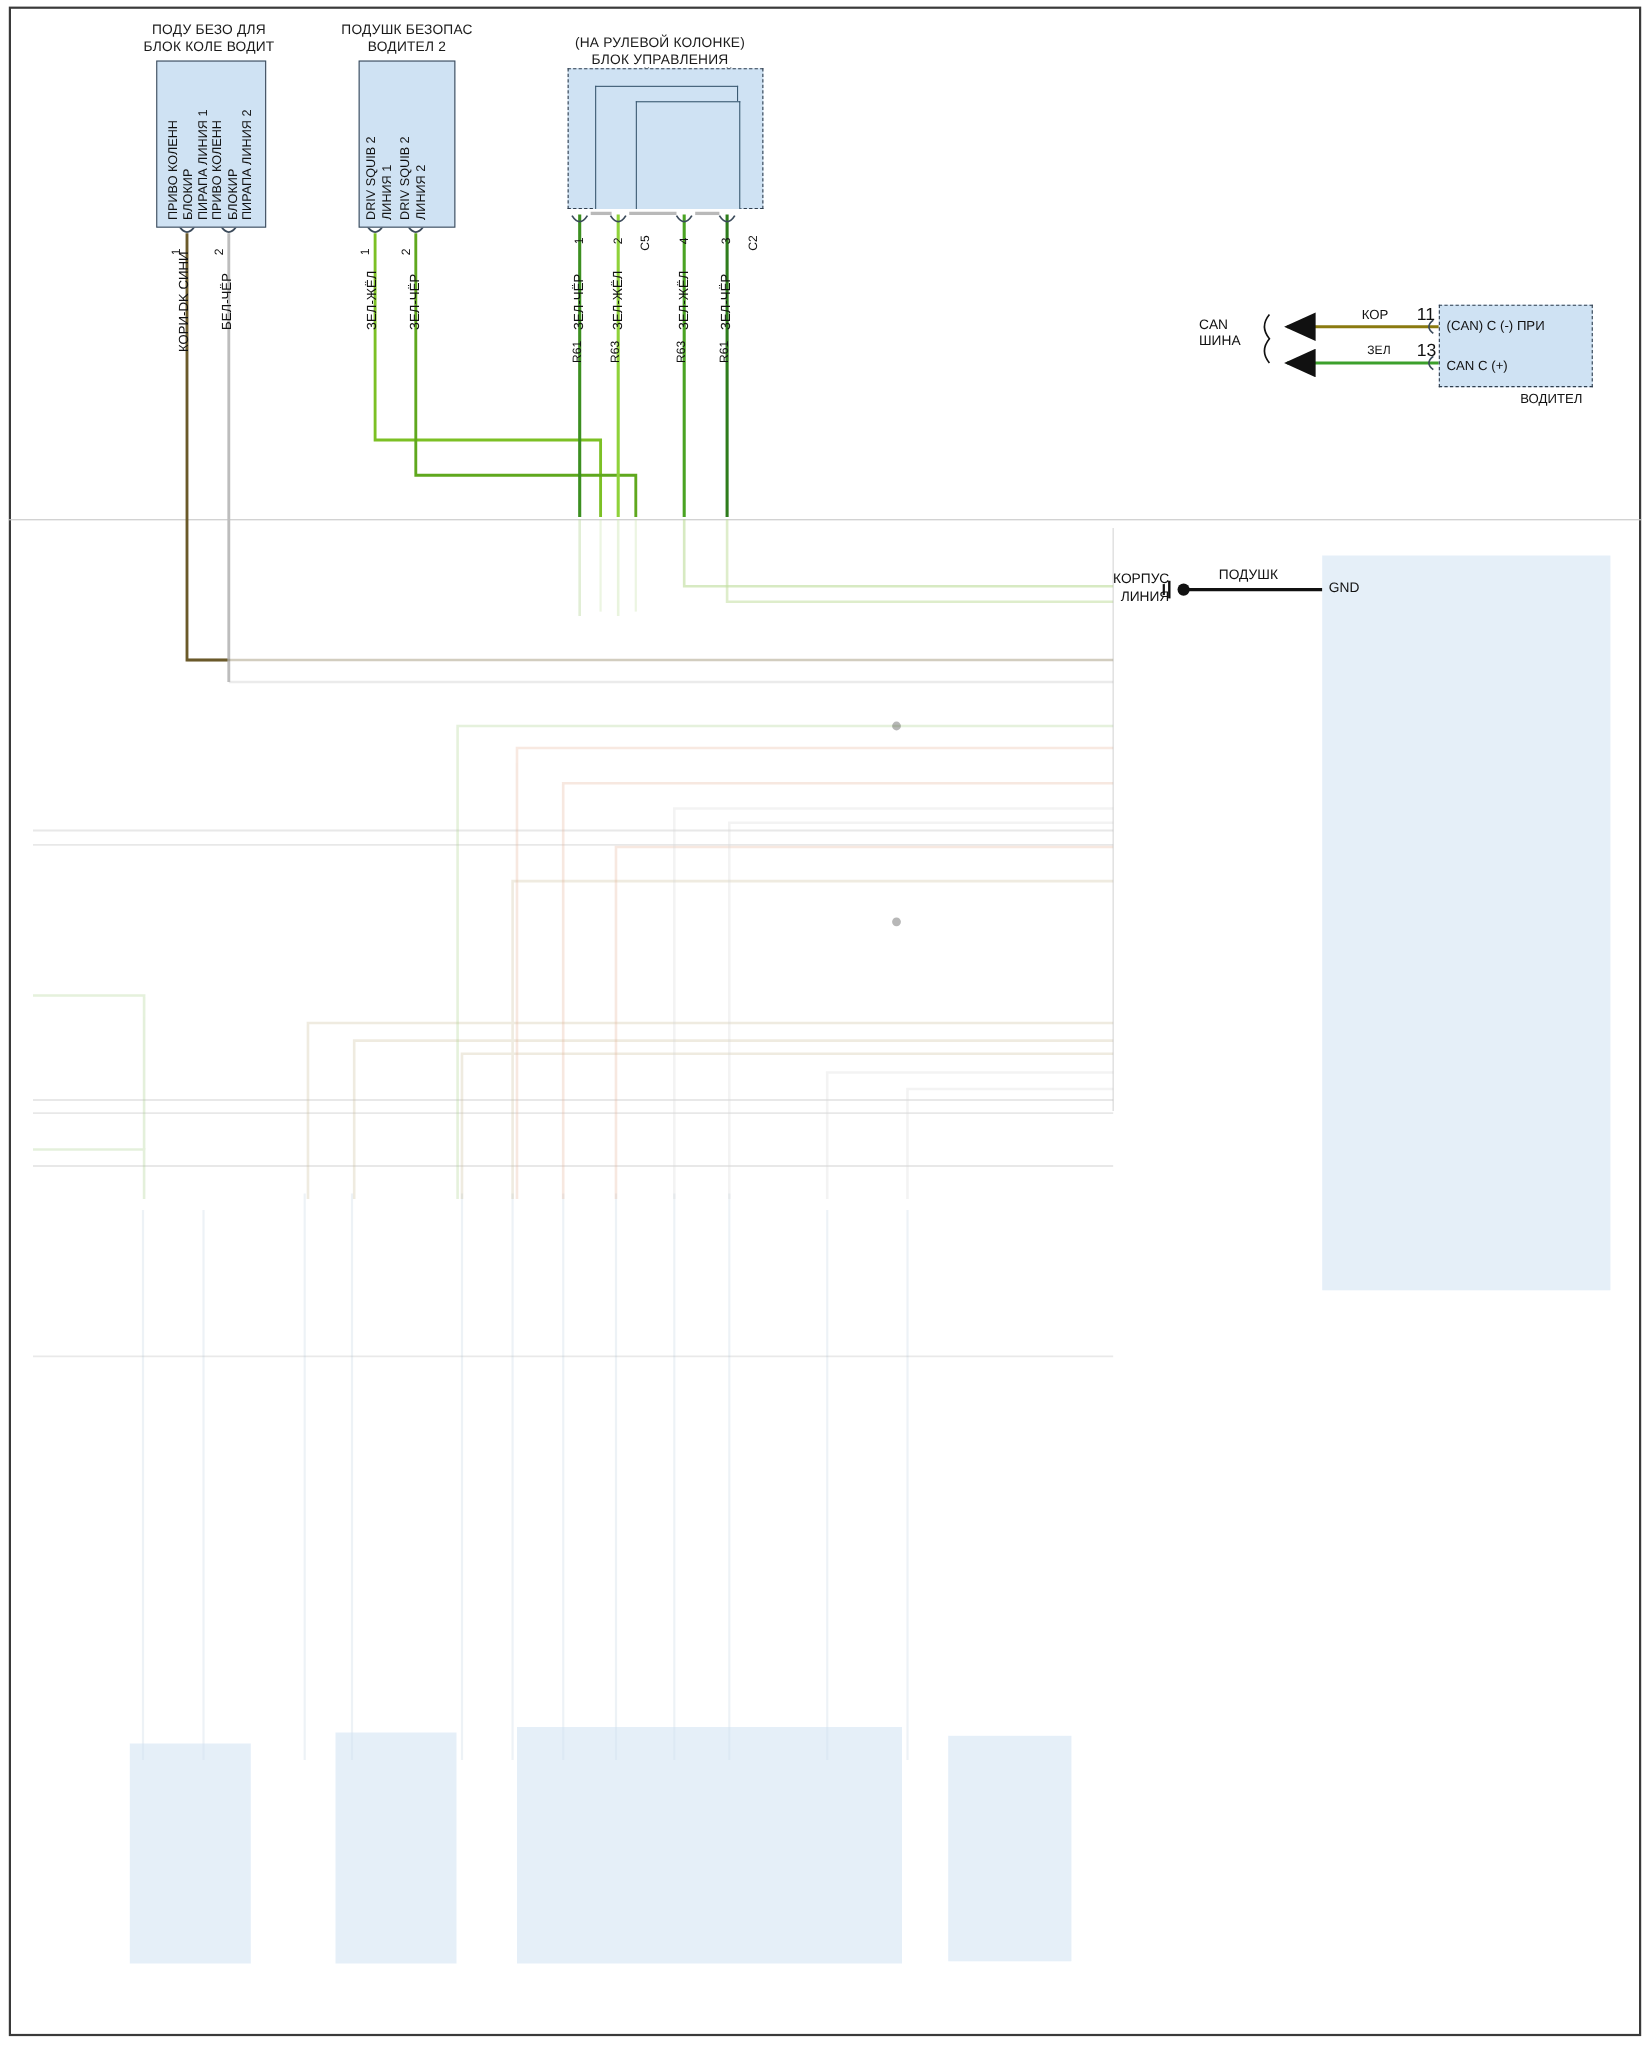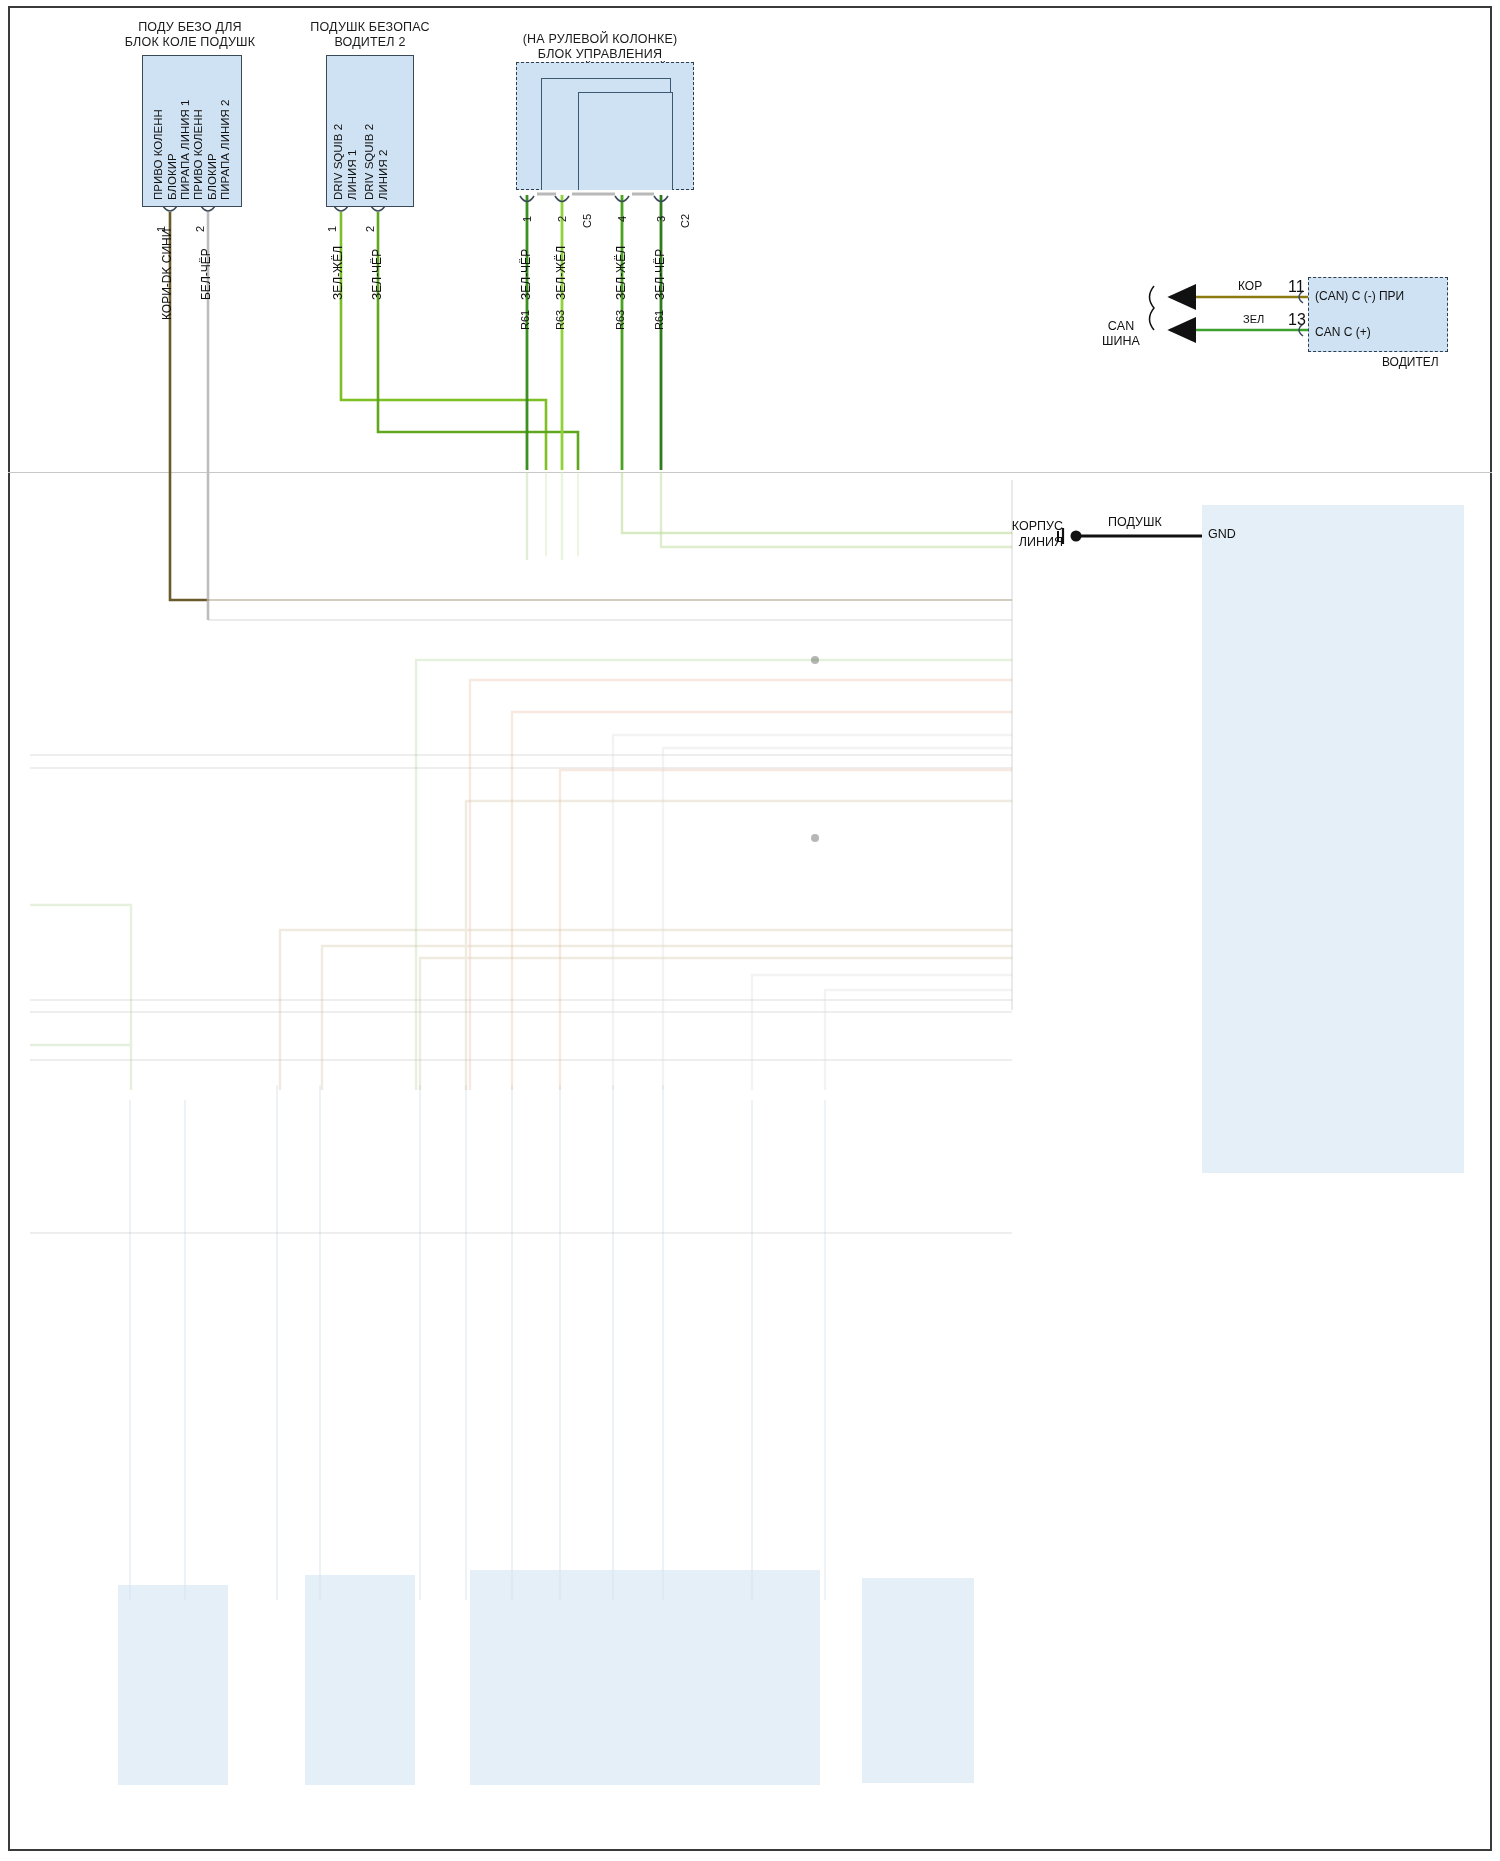--- a/index.html
+++ b/index.html
@@ -145,21 +145,21 @@
     <g class="faded" stroke="#9a9a9a" stroke-width="1.4" fill="none">
       <path d="M1012,480 L1012,1010"></path>
     </g>
     <g class="faded" fill="#111">
       <circle cx="815" cy="660" r="4"></circle>
       <circle cx="815" cy="838" r="4"></circle>
     </g>
   </svg>
 
   <div class="ttl" style="left:95px;top:20px;width:190px;">ПОДУ БЕЗО ДЛЯ
-БЛОК КОЛЕ ПОДУШК</div>
+БЛОК КОЛЕ ВОДИТ</div>
   <div class="blk" style="left:142px;top:55px;width:100px;height:152px;"></div>
   <div class="vlab" style="left:152px;top:200px;width:140px;">ПРИВО КОЛЕНН БЛОКИР
 ПИРАПА ЛИНИЯ 1</div>
   <div class="vlab" style="left:192px;top:200px;width:140px;">ПРИВО КОЛЕНН БЛОКИР
 ПИРАПА ЛИНИЯ 2</div>
   <div class="pin" style="left:155px;top:232px;">1</div>
   <div class="pin" style="left:194px;top:232px;">2</div>
   <div class="wlab" style="left:160px;top:320px;">КОРИ-DK СИНИ</div>
   <div class="wlab" style="left:199px;top:300px;">БЕЛ-ЧЁР</div>
 
@@ -192,21 +192,21 @@
   <div class="wlab" style="left:519px;top:300px;">ЗЕЛ-ЧЁР</div>
   <div class="wlab" style="left:554px;top:300px;">ЗЕЛ-ЖЁЛ</div>
   <div class="wlab" style="left:614px;top:300px;">ЗЕЛ-ЖЁЛ</div>
   <div class="wlab" style="left:653px;top:300px;">ЗЕЛ-ЧЁР</div>
 
   <div class="wlab" style="left:519px;top:330px;font-size:11px;">R61</div>
   <div class="wlab" style="left:554px;top:330px;font-size:11px;">R63</div>
   <div class="wlab" style="left:614px;top:330px;font-size:11px;">R63</div>
   <div class="wlab" style="left:653px;top:330px;font-size:11px;">R61</div>
 
-  <div class="hlab" style="left:1090px;top:288px;width:62px;text-align:center;margin-top:31px;">CAN
+  <div class="hlab" style="left:1090px;top:288px;width:62px;">CAN
 ШИНА</div>
   <div class="blk dashed" style="left:1308px;top:277px;width:140px;height:75px;"></div>
   <div class="hlab" style="left:1315px;top:289px;font-size:12px;">(CAN) C (-) ПРИ</div>
   <div class="hlab" style="left:1315px;top:325px;font-size:12px;">CAN C (+)</div>
   <div class="hlab" style="left:1238px;top:279px;font-size:12px;">КОР</div>
   <div class="hlab" style="left:1288px;top:279px;font-size:16px;">11</div>
   <div class="hlab" style="left:1243px;top:312px;font-size:11px;">ЗЕЛ</div>
   <div class="hlab" style="left:1288px;top:312px;font-size:16px;">13</div>
   <div class="hlab" style="left:1382px;top:355px;font-size:12px;">ВОДИТЕЛ</div>
 

